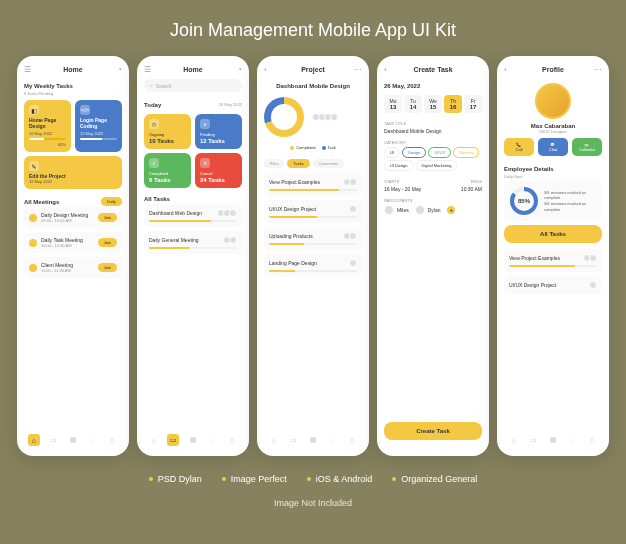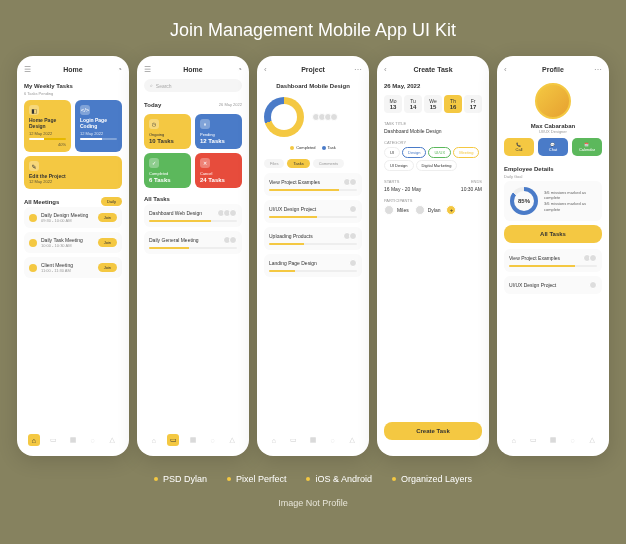--- a/index.html
+++ b/index.html
@@ -448,25 +448,25 @@
 
 </div>
 
 <div class="features">
   <div class="feat">
       <div class="feat-dot"></div>
       <span>PSD Dylan</span>
     </div>
   <div class="feat">
       <div class="feat-dot"></div>
-      <span>Pixel Perfect</span>
+      <span>Image Perfect</span>
     </div>
   <div class="feat">
       <div class="feat-dot"></div>
       <span>iOS &amp; Android</span>
     </div>
   <div class="feat">
       <div class="feat-dot"></div>
-      <span>Organized Layers</span>
-    </div>
-</div>
-
-<div class="disclaimer">Image Not Profile</div>
+      <span>Organized General</span>
+    </div>
+</div>
+
+<div class="disclaimer">Image Not Included</div>
 
 </body></html>

